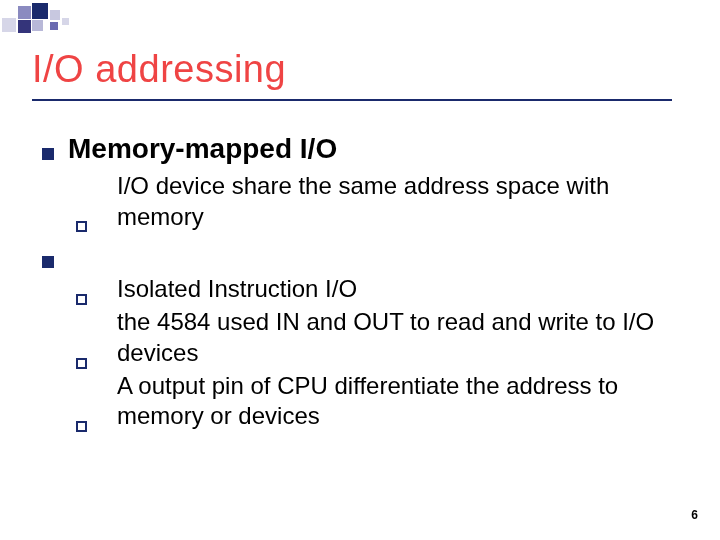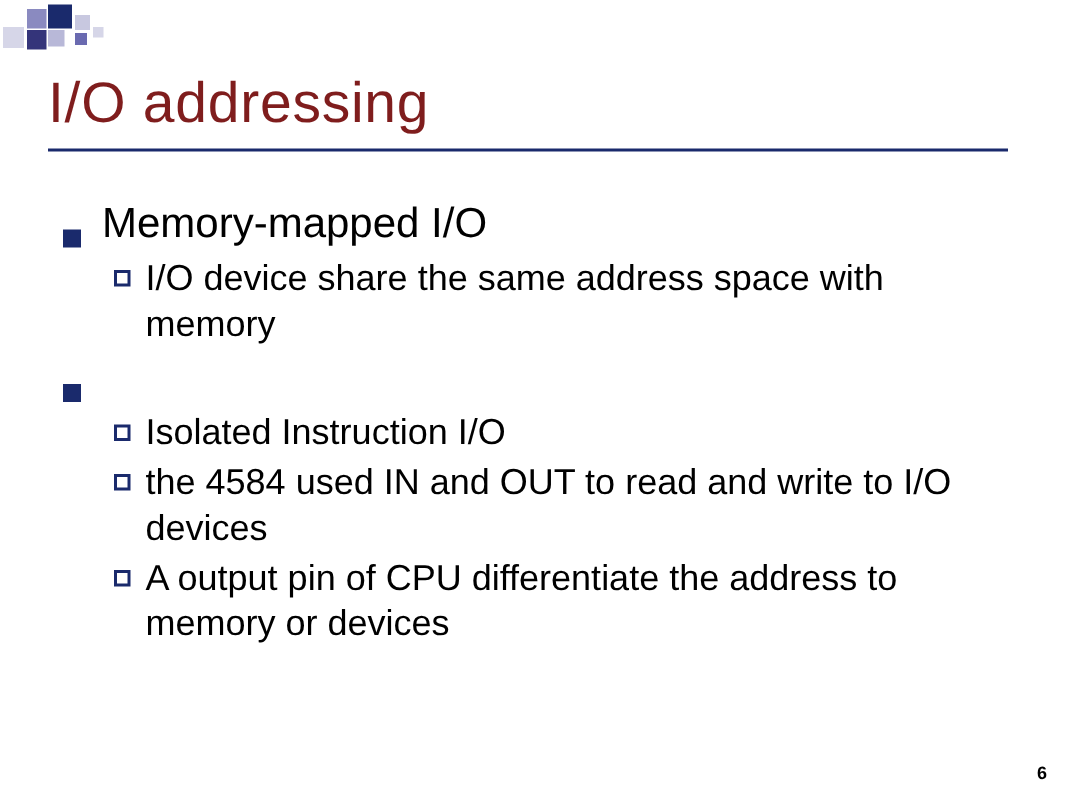--- a/index.html
+++ b/index.html
@@ -20,56 +20,58 @@
   }
   .sq {
     position: absolute;
   }
   .slide {
     padding: 48px 32px 0 32px;
   }
   .title {
     font-size: 38px;
     font-weight: 400;
-    color: #7f1d1d;
+    color: #ef4444;
     margin-bottom: 8px;
     letter-spacing: 0.5px;
   }
   .underline {
     width: 640px;
     height: 2px;
     background: #1a2a6c;
     margin-bottom: 32px;
   }
   .content {
     padding-left: 10px;
   }
   .l1 {
     display: flex;
-    align-items: flex-end;
+    align-items: center;
     margin-bottom: 6px;
     margin-top: 14px;
+    font-weight: bold;
   }
   .l1 .bullet {
     width: 12px;
     height: 12px;
     background: #1a2a6c;
     flex-shrink: 0;
     margin-top: 10px;
     margin-right: 14px;
   }
   .l1-text {
     font-size: 28px;
     color: #000;
   }
   .l2 {
     display: flex;
-    align-items: flex-start;
+    align-items: flex-end;
     margin-left: 34px;
     margin-bottom: 2px;
+    gap: 20px;
   }
   .l2 .bullet {
     width: 11px;
     height: 11px;
     border: 2px solid #1a2a6c;
     background: #fff;
     flex-shrink: 0;
     margin-top: 9px;
     margin-right: 10px;
   }

